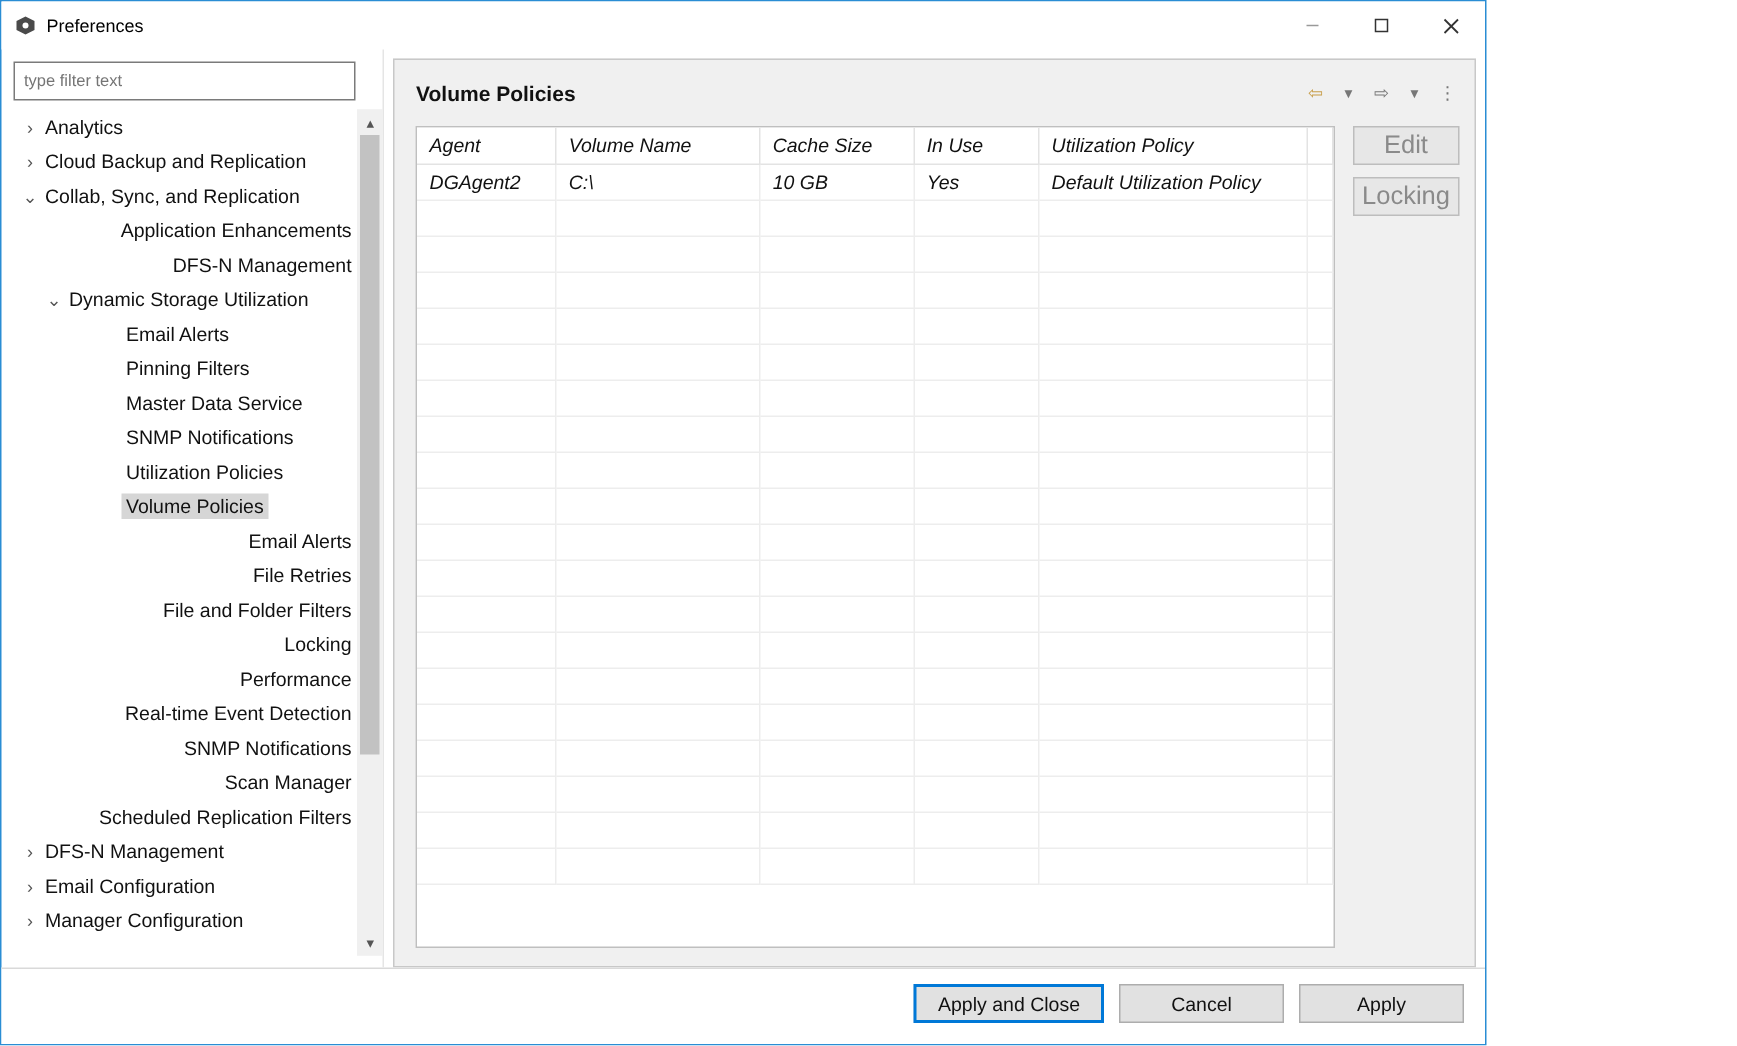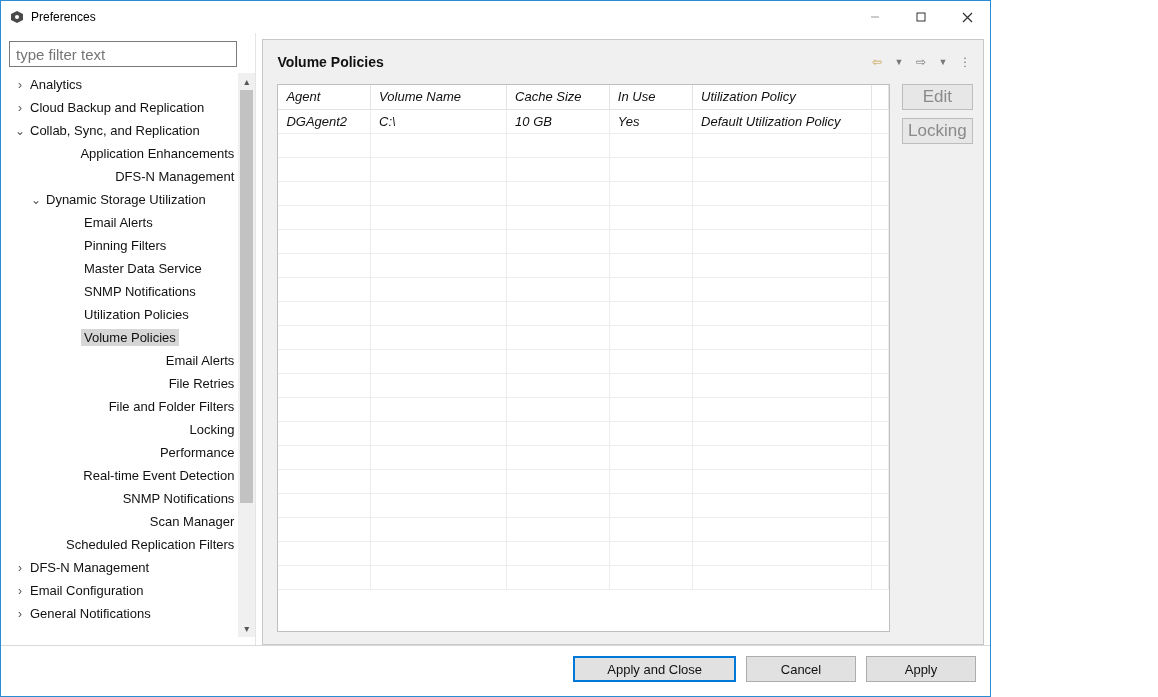--- a/index.html
+++ b/index.html
@@ -24,21 +24,21 @@
     flex: 1 1 auto; display: flex; min-height: 0;
   }
   .sidebar {
     width: 281px; border-right: 1px solid #e5e5e5;
     display:flex; flex-direction:column;
     padding: 8px 0 8px 8px;
   }
   .filter-wrap { padding-right: 18px; margin-bottom: 6px; }
   .filter {
     width: 100%; height: 26px; border: 1px solid #7a7a7a;
-    padding: 2px 6px; font-size: 15px; color:#6d28d9;
+    padding: 2px 6px; font-size: 11px; color:#6d28d9;
   }
   .tree-area { flex:1 1 auto; display:flex; min-height:0; }
   .tree {
     flex:1 1 auto; overflow: hidden; font-size: 13px; color:#111;
     user-select: none;
   }
   .tree-row { display:flex; align-items:center; height:23px; white-space:nowrap; }
   .tree-row .twisty { width:14px; text-align:center; color:#555; font-size:12px; }
   .tree-row .lbl { padding: 1px 3px; }
   .tree-row.selected .lbl { background:#d6d6d6; }
@@ -87,21 +87,21 @@
   .side-btn {
     height:26px; border:1px solid #bdbdbd; background:#e7e7e7; color:#8a8a8a;
     font-size:17px; display:flex; align-items:center; justify-content:center;
   }
 
   .footer {
     border-top:1px solid #d9d9d9; padding:10px 14px 14px;
     display:flex; justify-content:flex-end; gap:10px; background:#fff;
   }
   .dlg-btn {
-    min-width:110px; padding:0 32px; height:26px;
+    min-width:110px; padding:0 14px; height:26px;
     border:1px solid #adadad; background:#e1e1e1; color:#111;
     font-size:13px; display:inline-flex; align-items:center; justify-content:center;
   }
   .dlg-btn.default { border:2px solid #0078d7; background:#e1e1e1; }
 </style>
 </head>
 <body>
 
 <div class="window">
 
@@ -226,21 +226,21 @@
           <div class="tree-row indent-0">
               <span class="twisty">›</span>
               <span class="lbl">DFS-N Management</span>
             </div>
           <div class="tree-row indent-0">
               <span class="twisty">›</span>
               <span class="lbl">Email Configuration</span>
             </div>
           <div class="tree-row indent-0">
               <span class="twisty">›</span>
-              <span class="lbl">General Notifications</span>
+              <span class="lbl">Manager Configuration</span>
             </div>
         </div>
         <div class="vscroll">
           <div class="btn">▴</div>
           <div class="track">
               <div class="thumb"></div>
             </div>
           <div class="btn bottom">▾</div>
         </div>
       </div>

